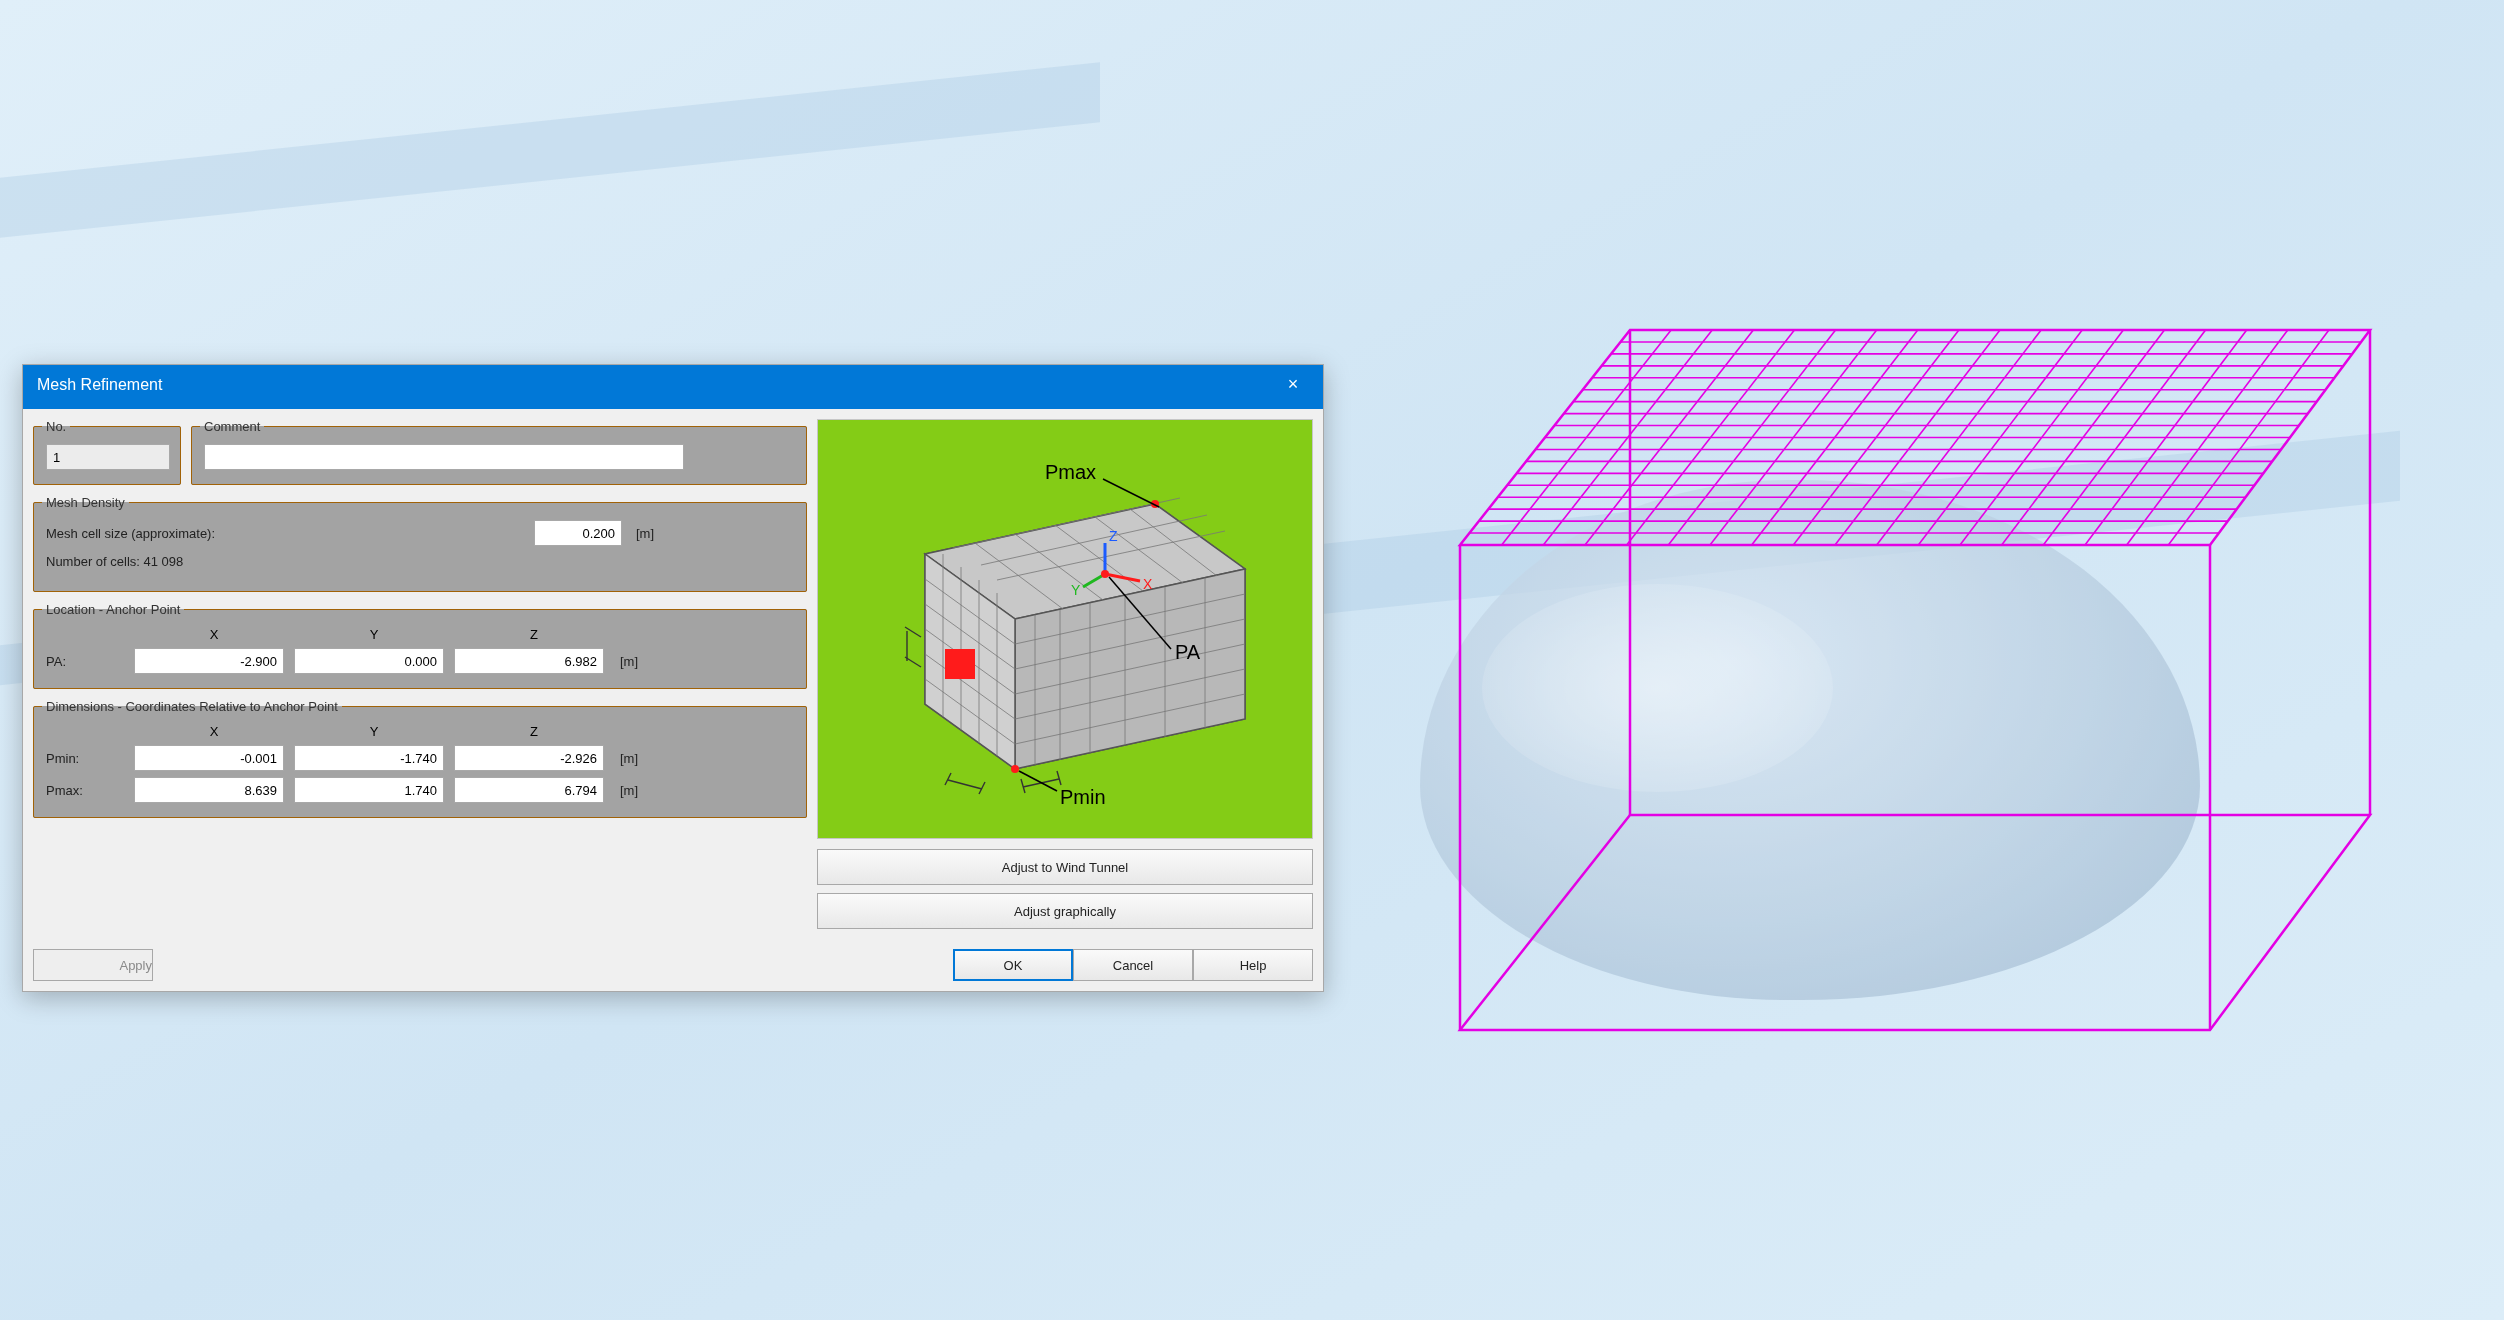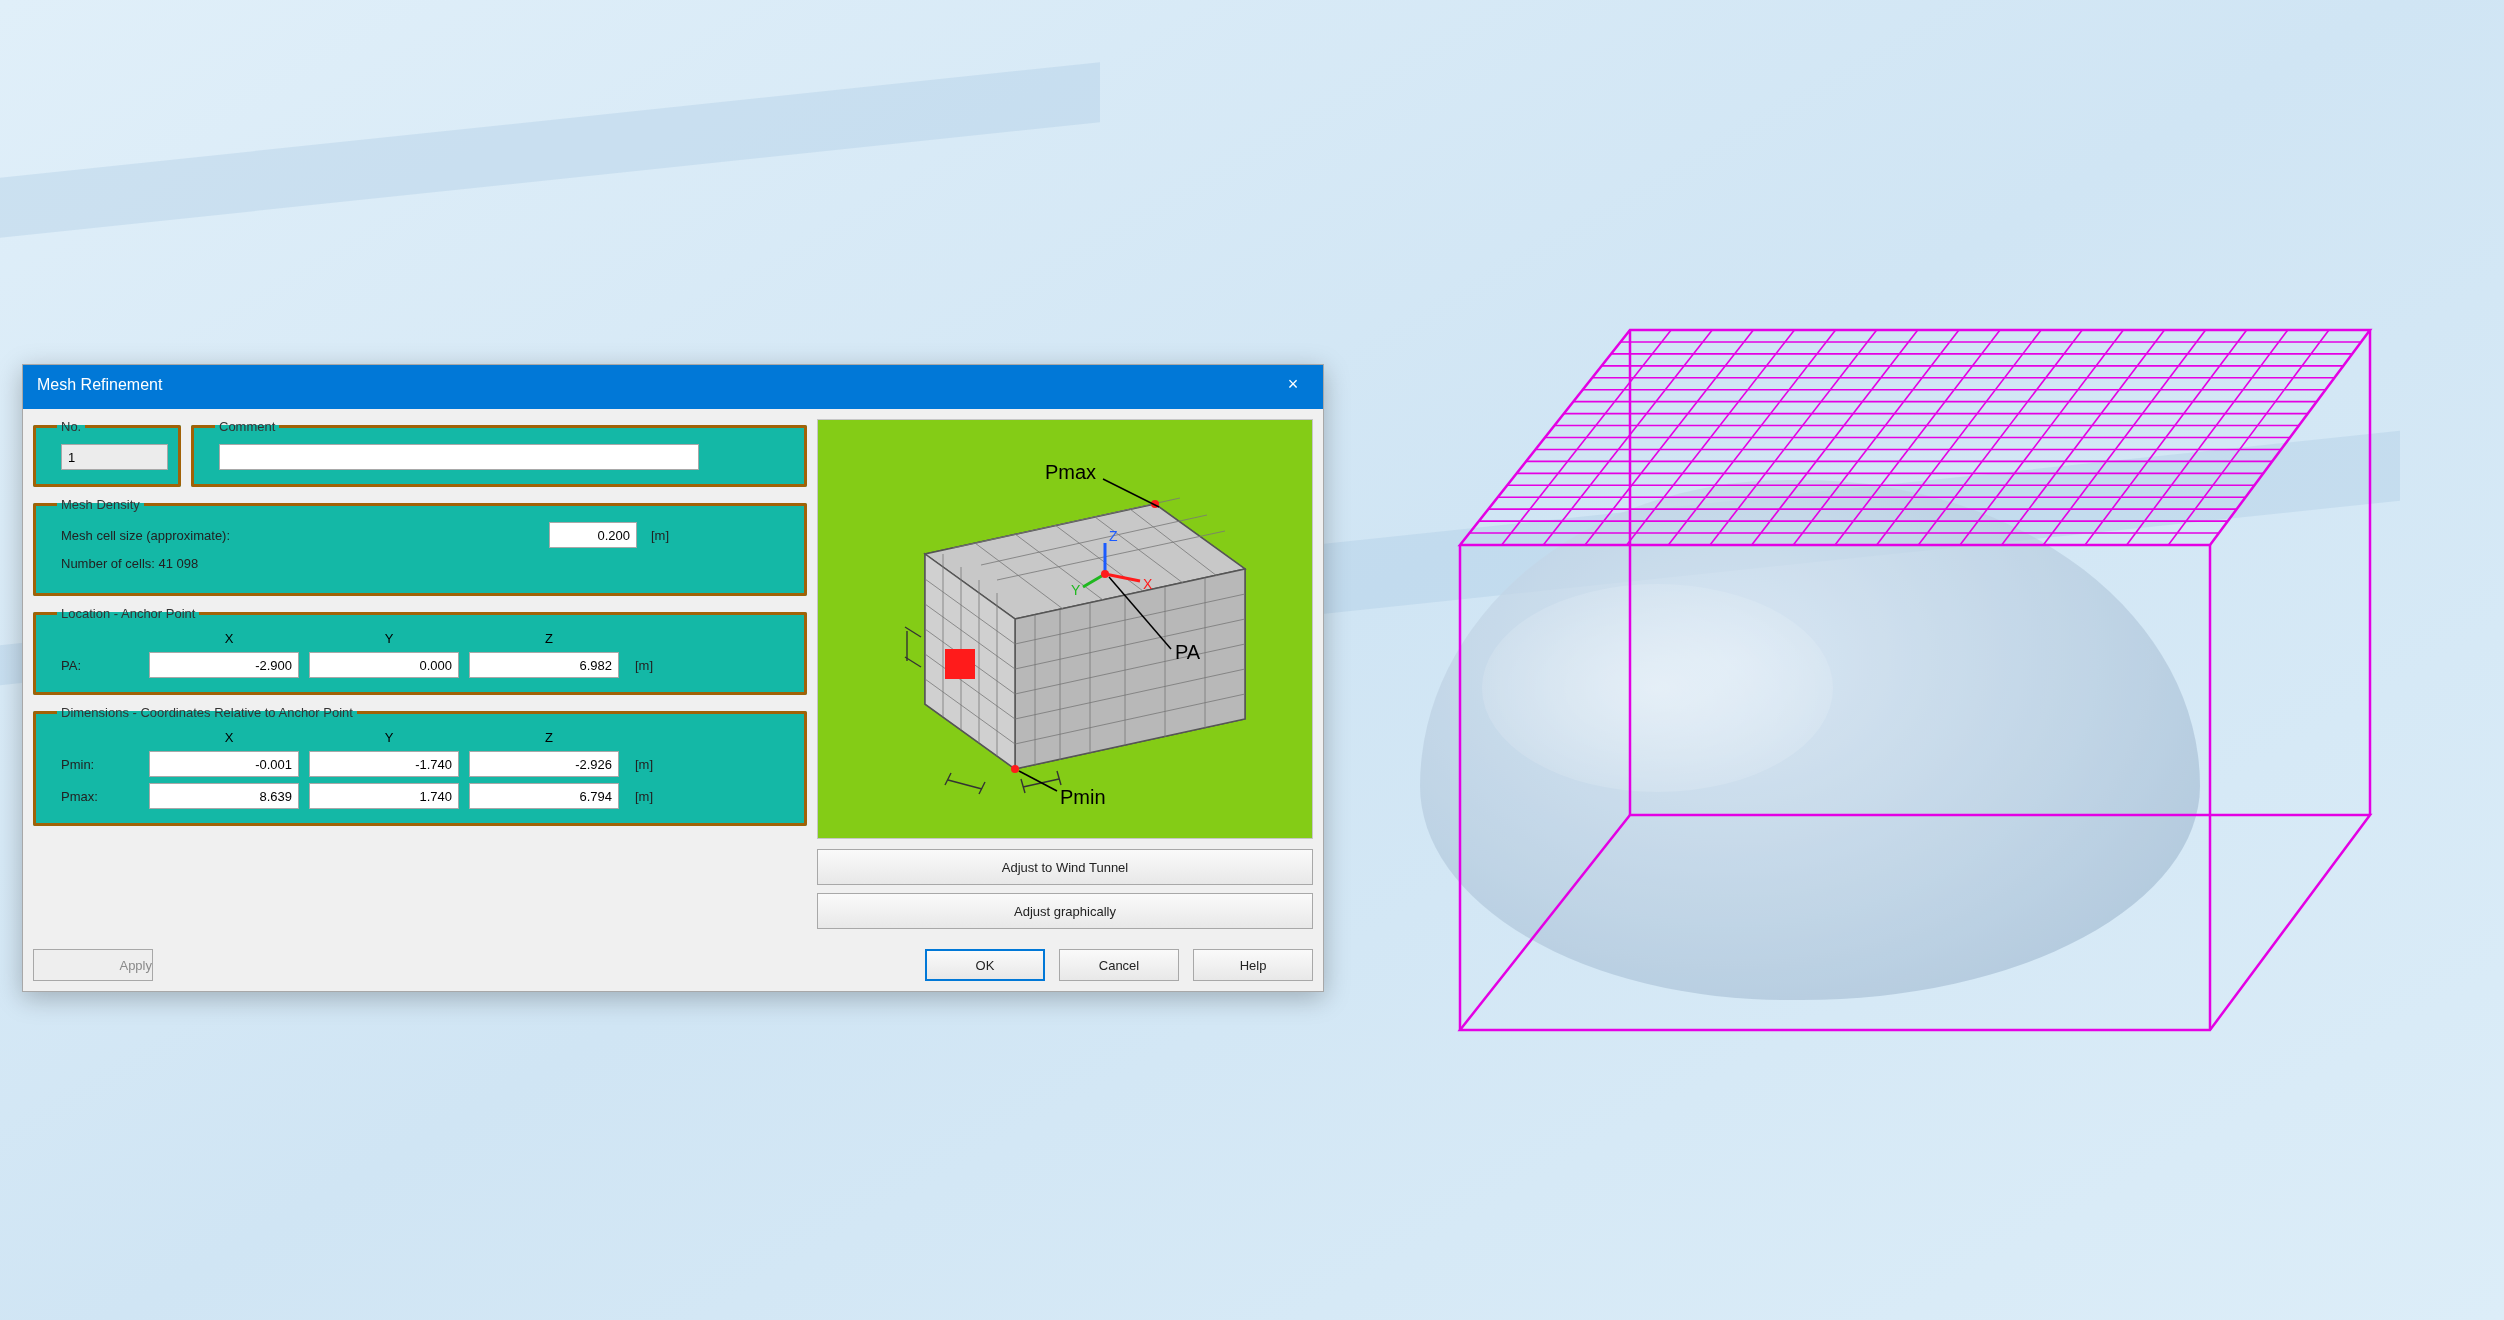--- a/index.html
+++ b/index.html
@@ -70,24 +70,24 @@
   }
   .body {
     display:flex;
     padding: 10px;
     gap:10px;
   }
   .colL{ width:774px; display:flex;flex-direction:column;gap:10px;}
   .colR{ flex:1; display:flex;flex-direction:column;gap:10px;}
 
   fieldset{
-    border:3px solid #a16207;
+    border:1px solid #a16207;
     border-radius:2px;
-    background:#14b8a6;
-    padding:10px 10px 14px 25px;
+    background:#a3a3a3;
+    padding:10px 10px 14px 12px;
   }
   legend{
     font-size:13px;
     color:#333;
     padding:0 4px;
     margin-left:-4px;
   }
   .row{display:flex;align-items:center;gap:8px;}
   .lbl{font-size:13px;color:#222;}
 
@@ -139,21 +139,21 @@
 
   .footer{
     padding:10px;
     display:flex;
     align-items:center;
     background:#f0f0f0;
     border-top:0;
   }
   .footer .apply{width:120px;}
   .footer .spacer{flex:1;}
-  .footer .right{display:flex;gap:14px;}
+  .footer .right{display:flex;}
   .footer .right .btn{width:120px;}
 </style>
 </head>
 <body>
 
 <div class="bg-band b1"></div>
 <div class="bg-band b2"></div>
 <div class="bg-band b3"></div>
 <div class="pod"></div>
 

